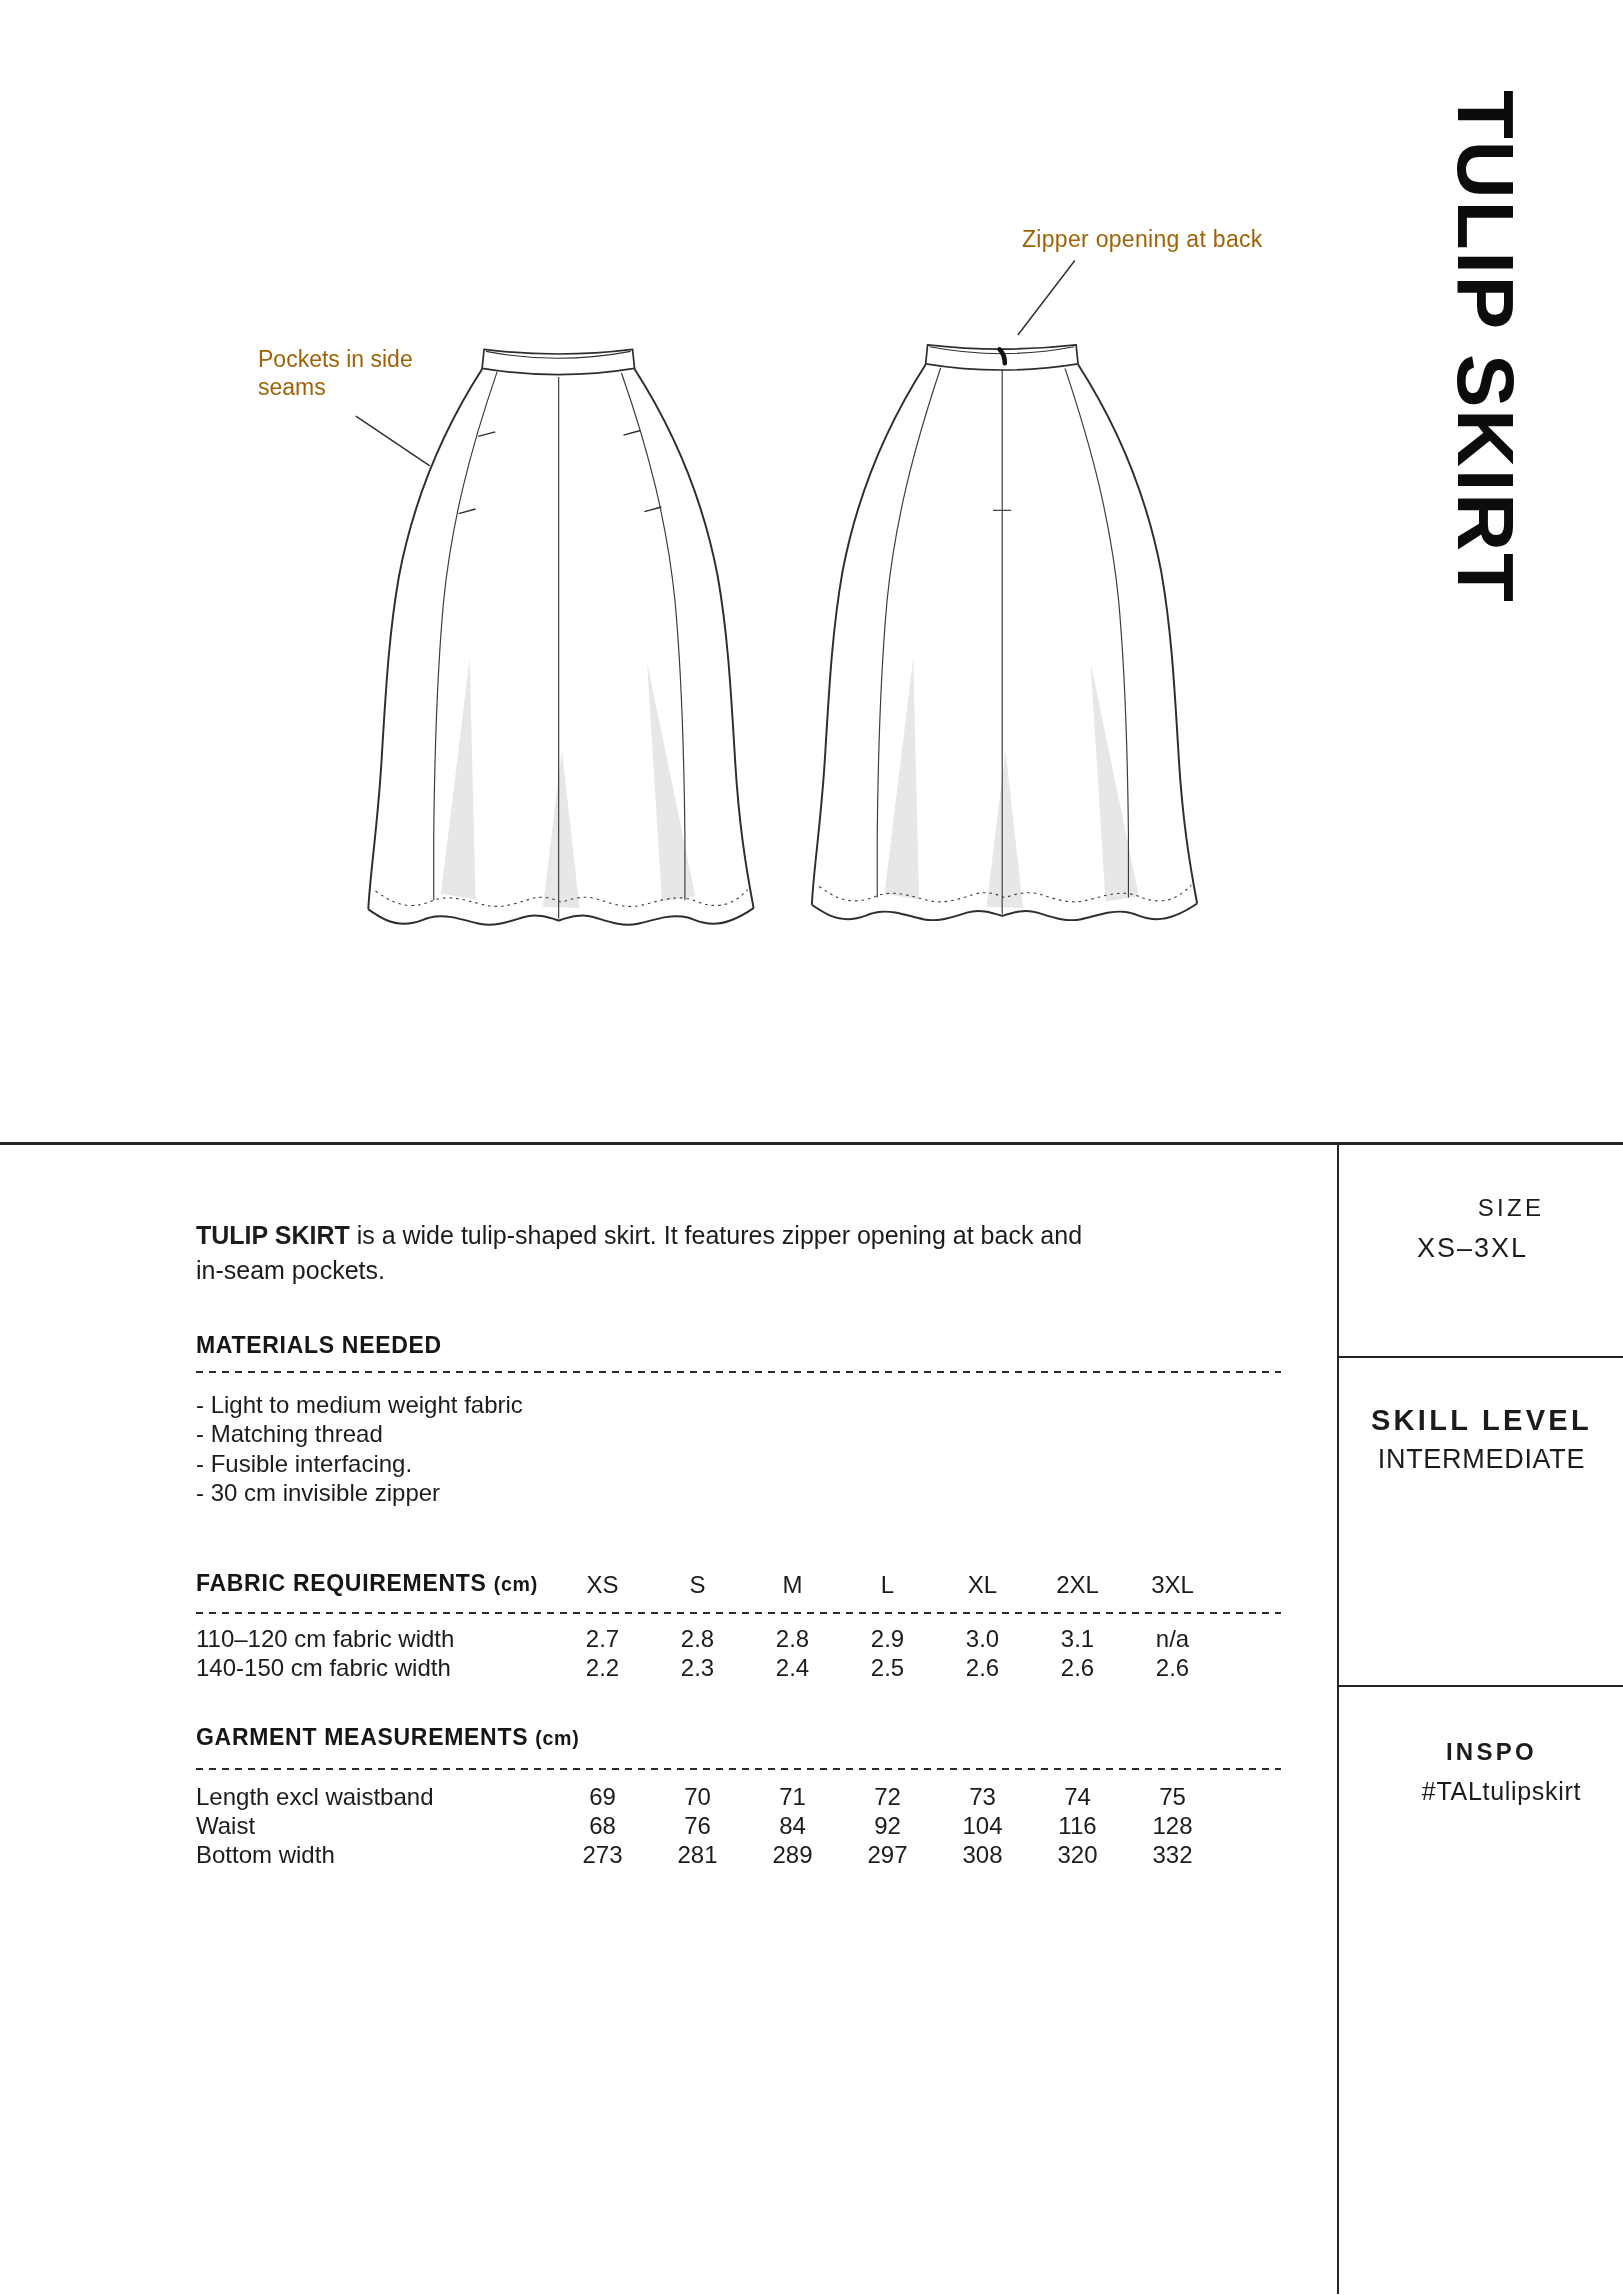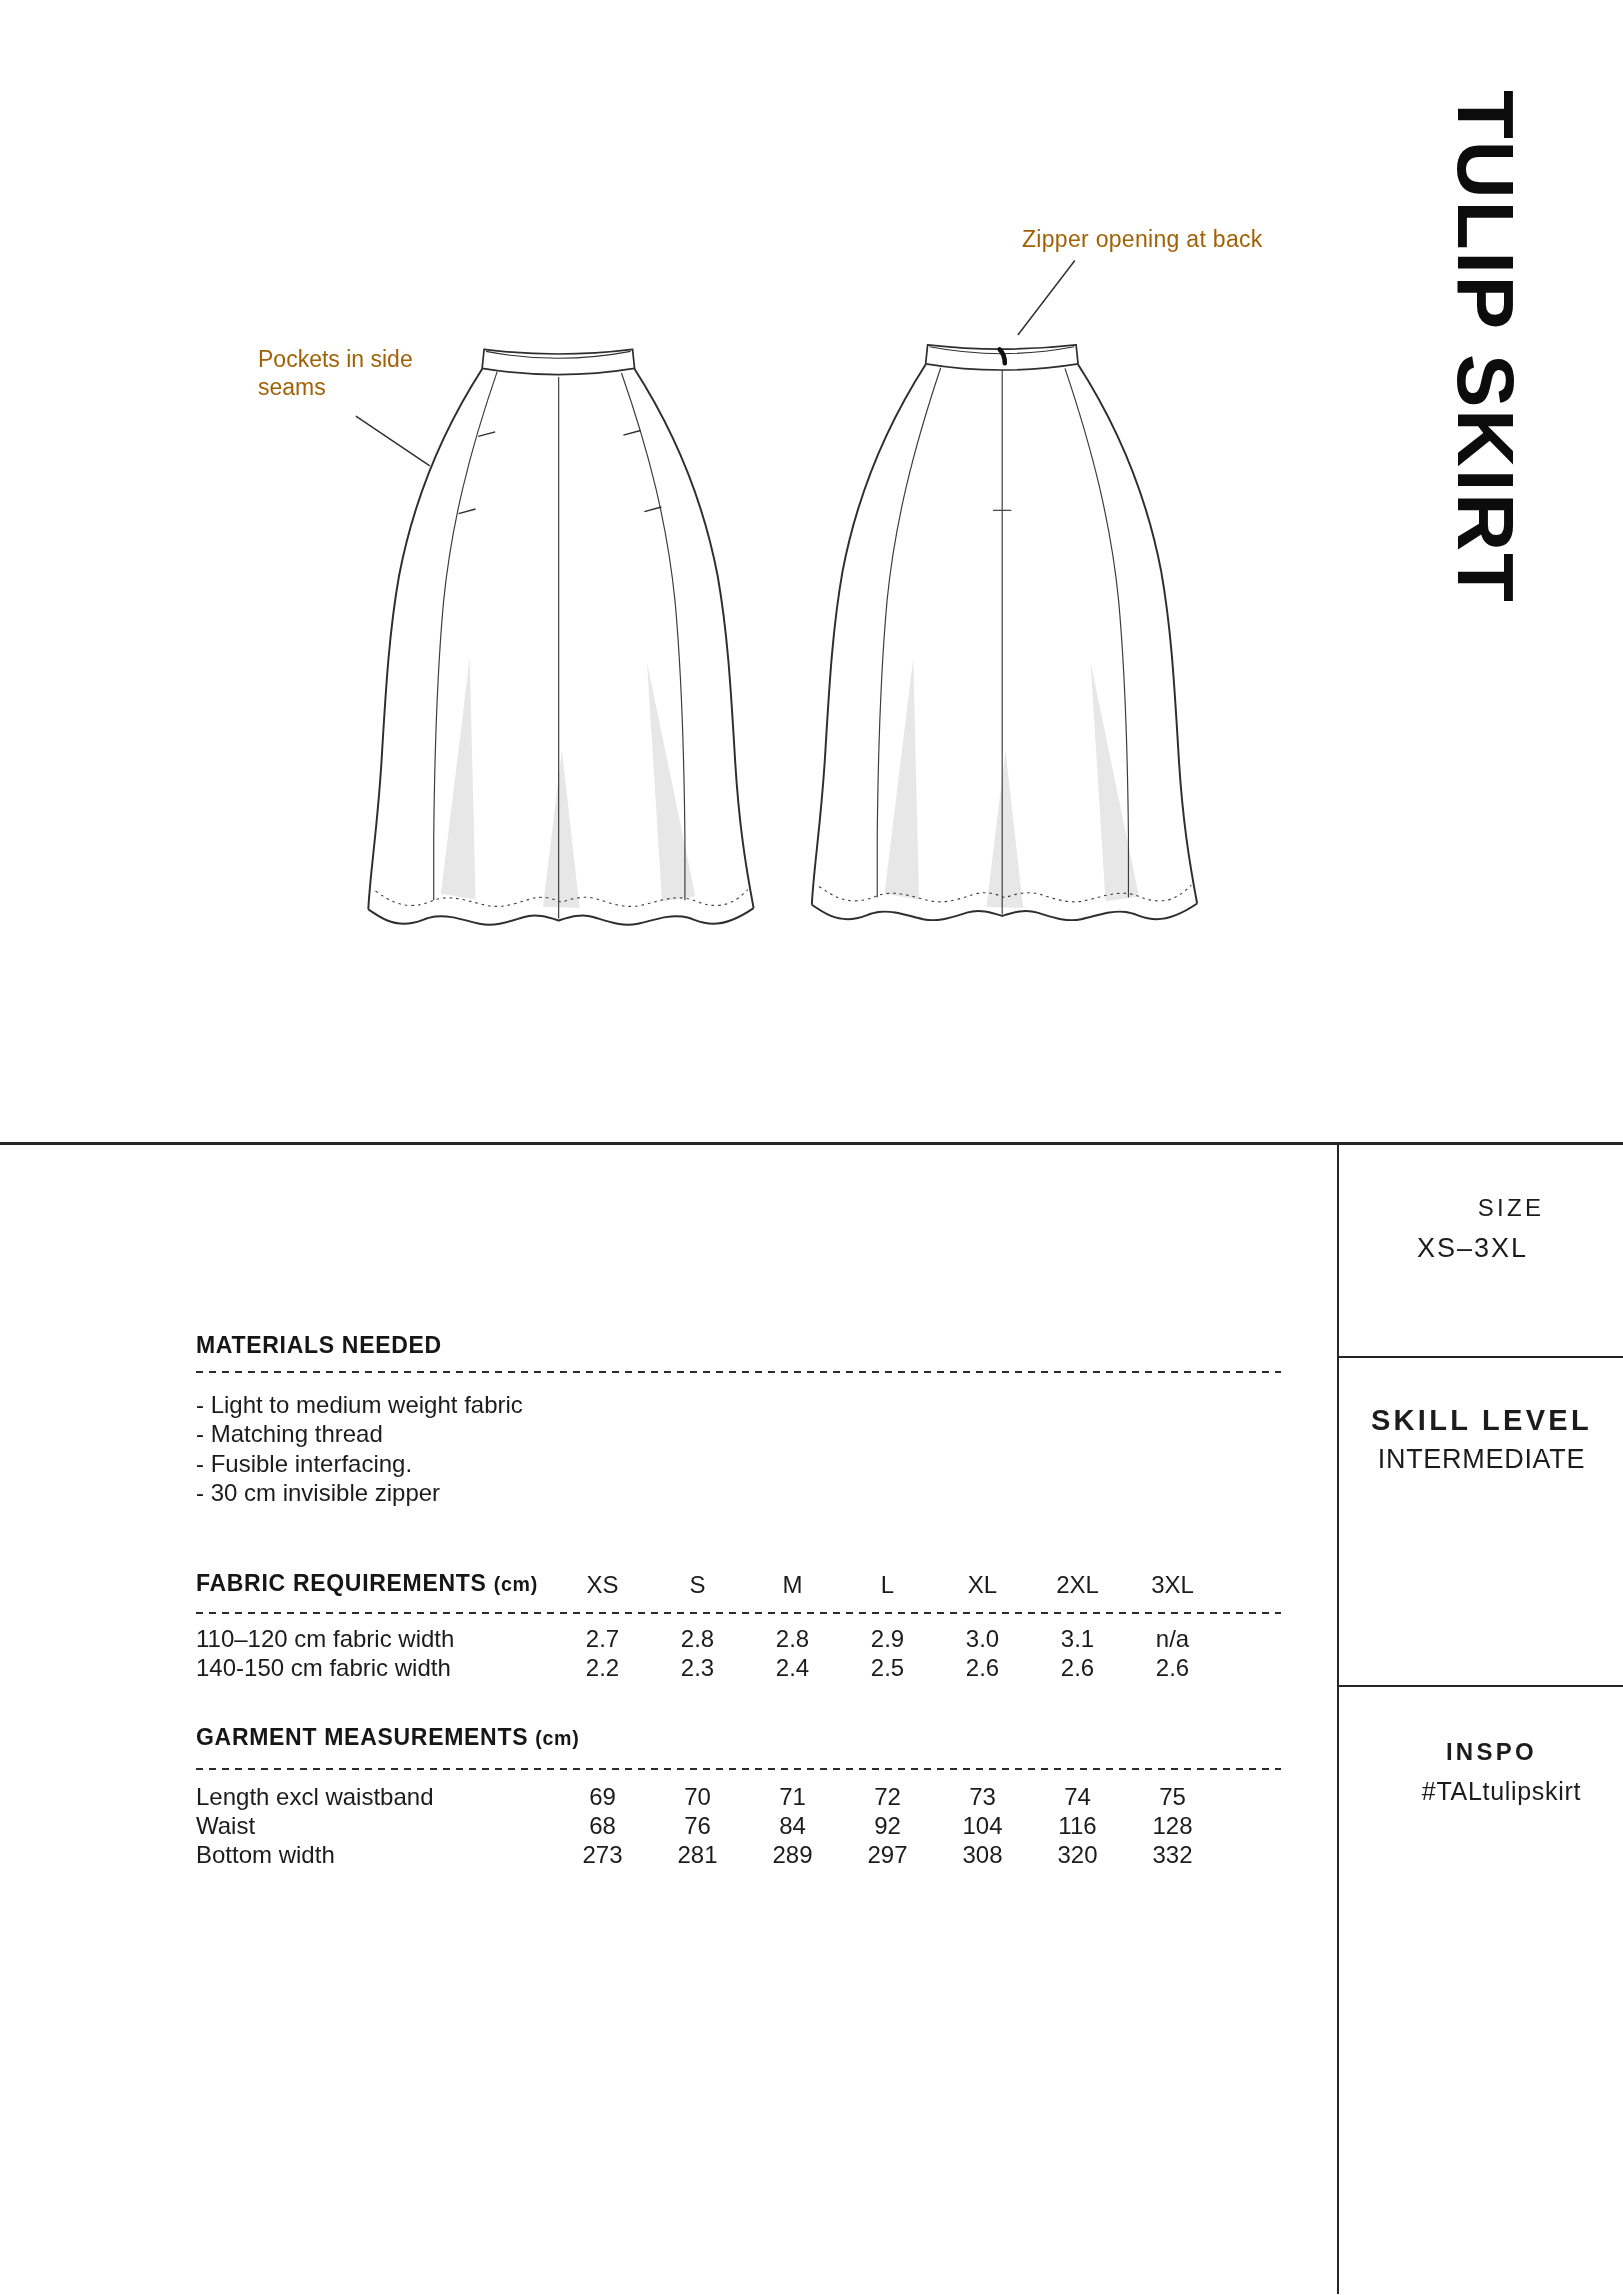--- a/index.html
+++ b/index.html
@@ -106,20 +106,24 @@
   </div>
   <div class="abs draw-label back-label">Zipper opening at back</div>
 
   <div class="abs vtitle">TULIP SKIRT</div>
 
   <div class="abs rule-top"></div>
   <div class="abs sb-vline"></div>
   <div class="abs sb-div" style="top:1356px"></div>
   <div class="abs sb-div" style="top:1685px"></div>
 
+  <div class="abs desc">
+    <span style="font-weight:700">TULIP SKIRT</span><span> is a wide tulip-shaped skirt. It features zipper opening at back and</span><br>
+    <span>in-seam pockets.</span>
+  </div>
 
   <div class="abs sec-h" style="left:196px;top:1332px">MATERIALS NEEDED</div>
   <div class="abs dash-rule" style="left:196px;top:1371px;width:1085px"></div>
   <div class="abs mat-list">
     <div>- Light to medium weight fabric</div>
     <div>- Matching thread</div>
     <div>- Fusible interfacing.</div>
     <div>- 30 cm invisible zipper</div>
   </div>
 

